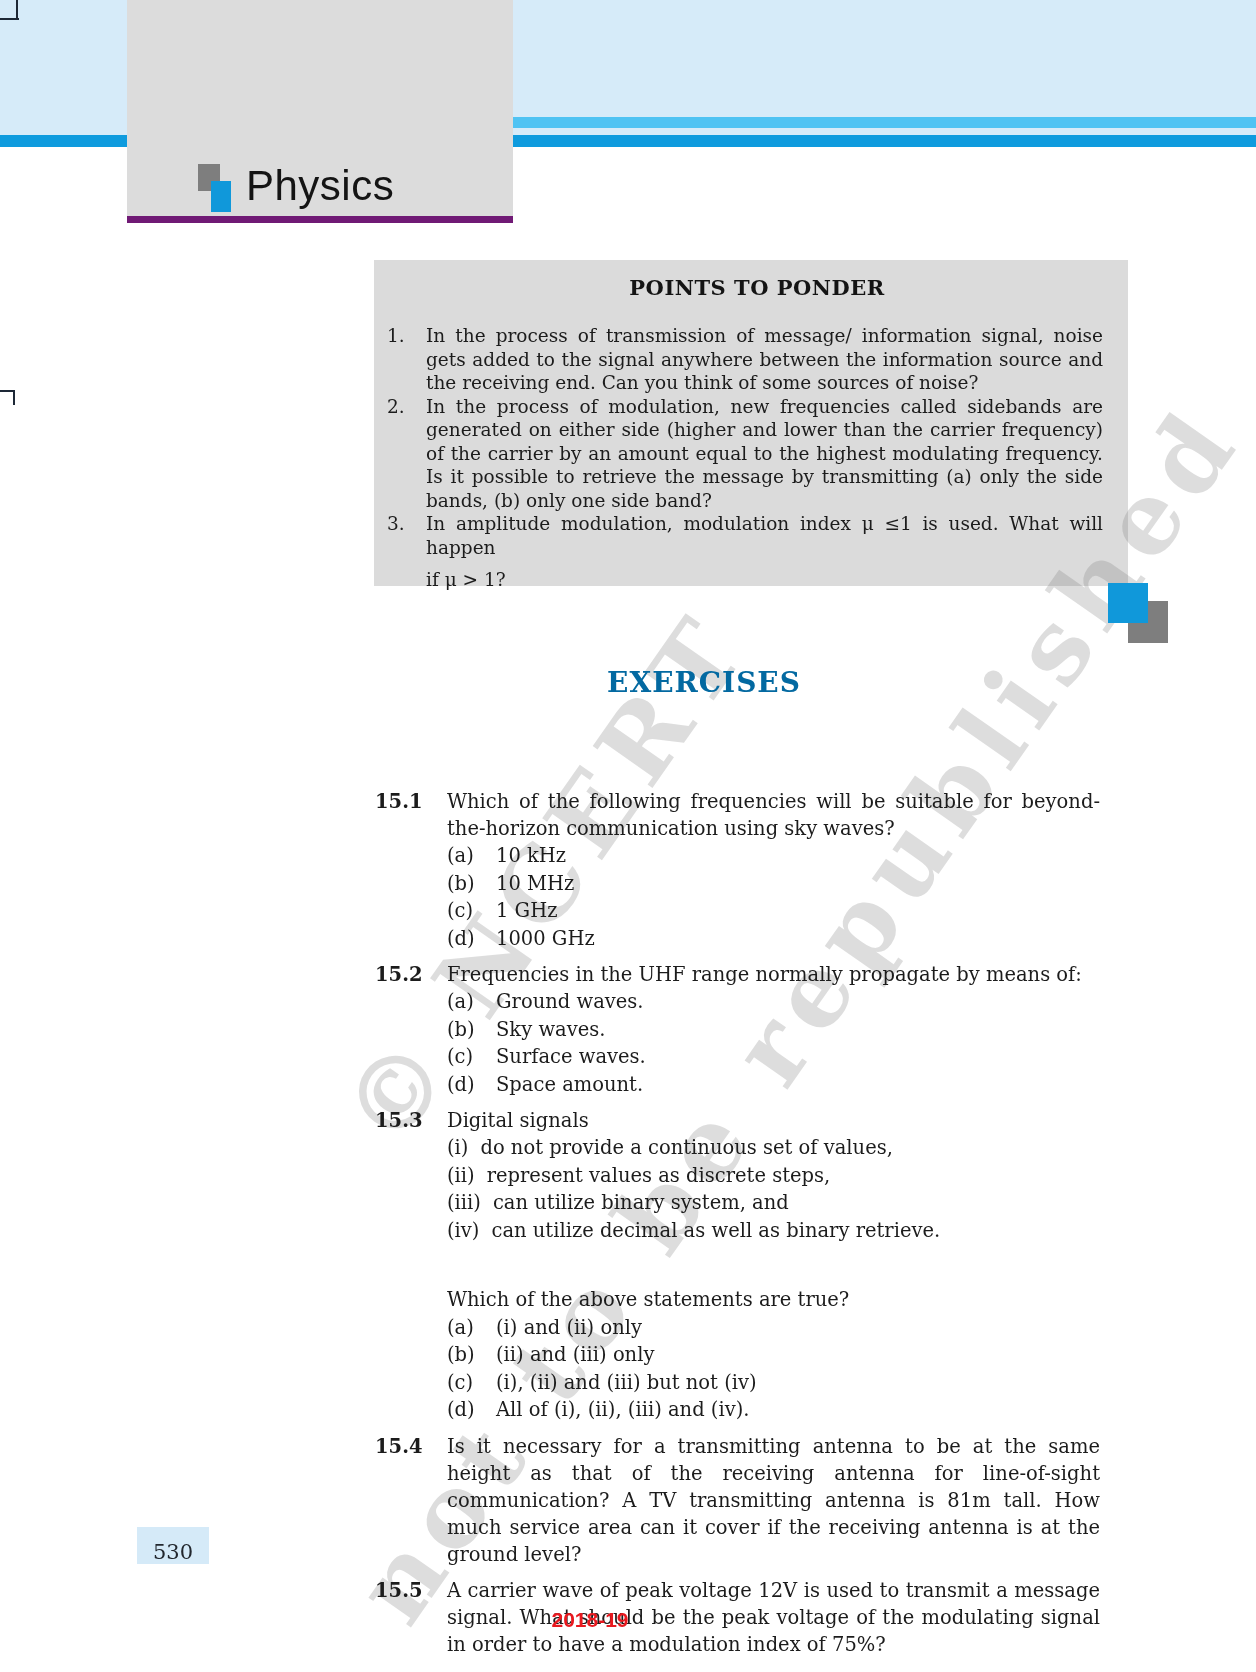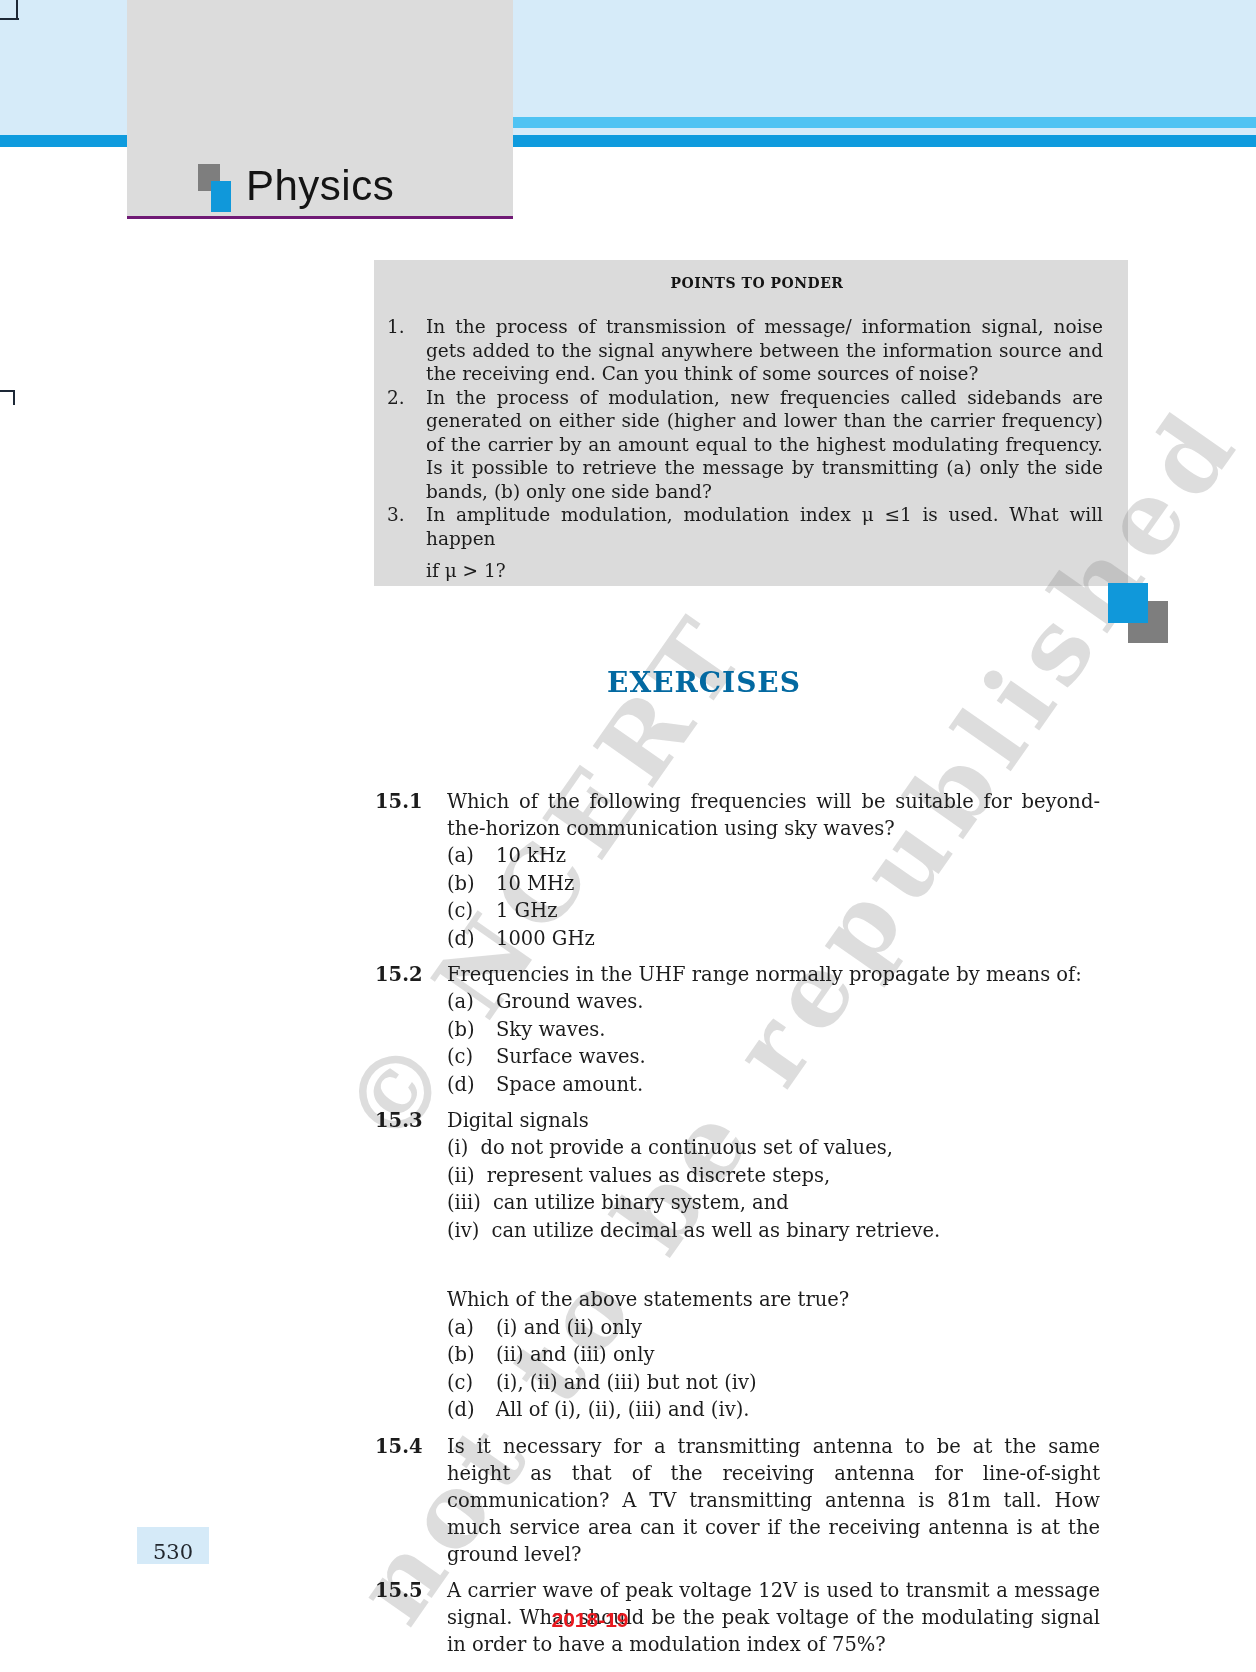--- a/index.html
+++ b/index.html
@@ -5,41 +5,41 @@
   html,body { margin:0; padding:0; background:#ffffff; }
   .page {
     position:relative; width:1256px; height:1672px; background:#ffffff;
     overflow:hidden; font-family:"DejaVu Serif", serif; color:#1c1c1c;
   }
   
   .banner      { position:absolute; left:0; top:0; width:1256px; height:135px; background:#d6ebf9; z-index:1; }
   .stripe-mid  { position:absolute; left:508px; top:117px; width:748px; height:11px; background:#4fc3f3; z-index:2; }
   .stripe-dark { position:absolute; left:0; top:135px; width:1256px; height:12px; background:#0e9bde; z-index:2; }
   .physics-box { position:absolute; left:127px; top:0; width:386px; height:216px; background:#dcdcdc;
-                 border-bottom:3px solid #701a75; z-index:3; }
+                 border-bottom:7px solid #701a75; z-index:3; }
   .physics-title { position:absolute; left:119px; top:162px; font-family:"Liberation Sans", sans-serif;
                  font-size:42px; font-weight:400; color:#141414; letter-spacing:0.5px; }
   .icon-sq-gray { position:absolute; left:71px; top:164px; width:22px; height:27px; background:#7e7e7e; }
   .icon-sq-blue { position:absolute; left:84px; top:181px; width:20px; height:31px; background:#1098da; }
   
   .mark { position:absolute; background:#1d2836; z-index:4; }
   .mark-tl-v { left:16px; top:0; width:2px; height:20px; }
   .mark-tl-h { left:0; top:18px; width:19px; height:2px; }
   .mark-l2-h { left:0; top:390px; width:15px; height:2px; }
   .mark-l2-v { left:13px; top:390px; width:2px; height:15px; }
   
   .wm { position:absolute; font-family:"DejaVu Serif", serif; font-weight:bold;
         color:rgba(125,125,125,0.26); white-space:nowrap; transform:rotate(-55deg);
         z-index:3; letter-spacing:12px; }
   .wm1 { font-size:100px; left:235px; top:820px; }
   .wm2 { font-size:100px; left:70px; top:955px; }
   
   .ptp-backdrop { position:absolute; left:374px; top:260px; width:754px; height:326px; background:#dbdbdb; z-index:2; }
   .ptp-content  { position:absolute; left:374px; top:260px; width:754px; z-index:5; }
-  .ptp-title    { text-align:center; font-weight:bold; font-size:14px; margin-top:15px; letter-spacing:0.5px; color:#141414;margin-left:12px; }
+  .ptp-title    { text-align:center; font-weight:bold; font-size:21px; margin-top:15px; letter-spacing:0.5px; color:#141414;margin-left:12px; }
   .ptp-list     { margin:24px 25px 0 13px; }
   .ptp-item     { display:flex; }
   .ptp-num      { width:39px; font-size:18.5px; line-height:23.5px; }
   .ptp-text     { flex:1; text-align:justify; font-size:18.5px; line-height:23.5px; }
   .ptp-line2    { margin-top:9px; }
   
   .sq-gray2 { position:absolute; left:1128px; top:601px; width:40px; height:42px; background:#7e7e7e; z-index:4; }
   .sq-blue2 { position:absolute; left:1108px; top:583px; width:40px; height:40px; background:#1098da; z-index:5; }
   
   .ex-title { position:absolute; left:374px; top:666px; width:660px; text-align:center;

